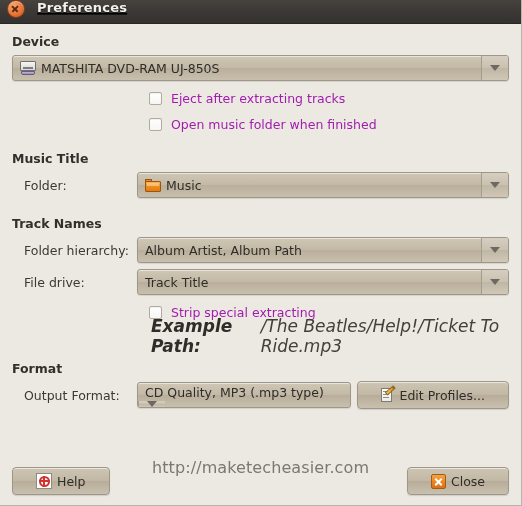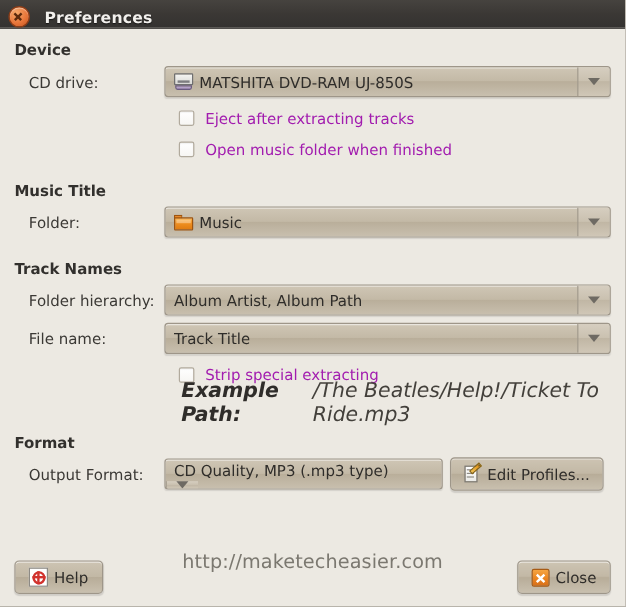--- a/index.html
+++ b/index.html
@@ -25,23 +25,24 @@
     overflow: hidden;
   }
 
   
   #titlebar {
     position: relative;
     height: 24px;
     background: linear-gradient(to bottom, #46433f 0%, #3b3835 50%, #343230 100%);
     border-bottom: 1px solid #2a2826;
     display: flex;
-    align-items: flex-end;
+    align-items: flex-start;
     padding-left: 7px;
     box-sizing: border-box;
+    text-decoration: underline;
   }
   .tb-close {
     width: 16px;
     height: 16px;
     border-radius: 50%;
     background: radial-gradient(circle at 35% 30%, #f6a96b 0%, #e8763a 55%, #c4531f 100%);
     border: 1px solid #8e3d17;
     box-shadow: inset 0 1px 1px rgba(255,255,255,0.45);
     position: relative;
     flex: 0 0 auto;
@@ -246,21 +247,21 @@
     color: #43403b;
   }
 
   
   .btn {
     display: inline-flex;
     align-items: center;
     justify-content: center;
     gap: 5px;
     height: 28px;
-    padding: 0 11px;
+    padding: 0 23px;
     border: 1px solid #9e9689;
     border-radius: 4px;
     background: linear-gradient(to bottom, #cdc4b3 0%, #c2b8a5 48%, #b7ac98 50%, #c9c0af 100%);
     box-shadow: inset 0 1px 0 rgba(255,255,255,0.6), 0 1px 1px rgba(0,0,0,0.12);
     font-size: 12.5px;
     color: #2f2d2a;
     cursor: pointer;
     box-sizing: border-box;
     white-space: nowrap;
   }
@@ -384,21 +385,20 @@
   <div id="titlebar">
     <div class="tb-close"></div>
     <div class="title">Preferences</div>
   </div>
 
   <div id="content">
 
     <div class="group-title">Device</div>
 
     <div class="row">
-      <div class="row-label">CD drive:</div>
       <div class="combo grow">
         <div class="combo-body">
           <span class="icon-cd">
             <span class="body"></span>
               <span class="slot"></span>
               <span class="base"></span>
           </span>
           <span class="combo-text">MATSHITA DVD-RAM UJ-850S</span>
         </div>
         <div class="combo-arrow">
@@ -447,21 +447,21 @@
         <div class="combo-body">
           <span class="combo-text">Album Artist, Album Path</span>
         </div>
         <div class="combo-arrow">
           <span class="arrow-tri"></span>
         </div>
       </div>
     </div>
 
     <div class="row">
-      <div class="row-label">File name:</div>
+      <div class="row-label">File drive:</div>
       <div class="combo grow">
         <div class="combo-body">
           <span class="combo-text">Track Title</span>
         </div>
         <div class="combo-arrow">
           <span class="arrow-tri"></span>
         </div>
       </div>
     </div>
 

